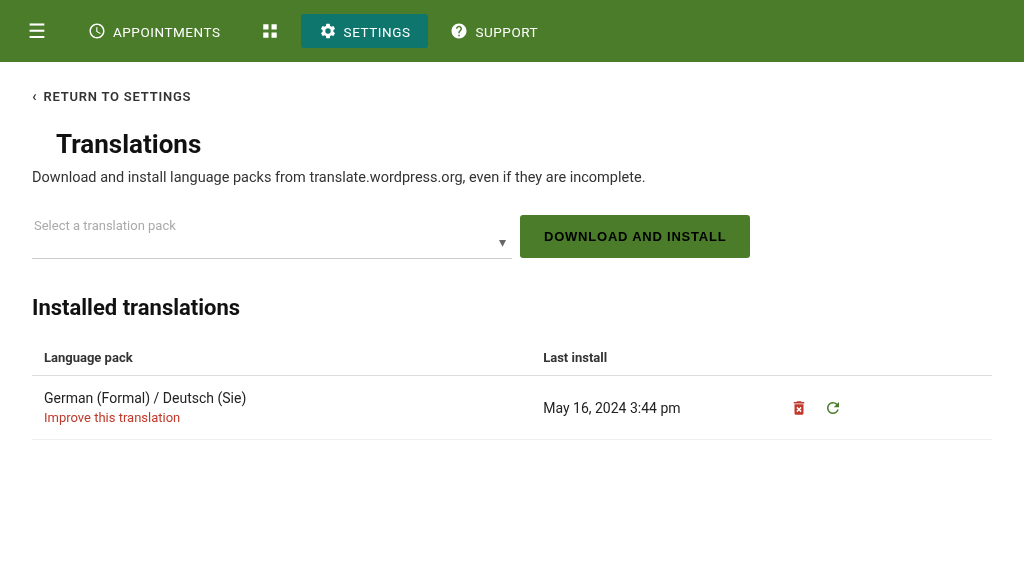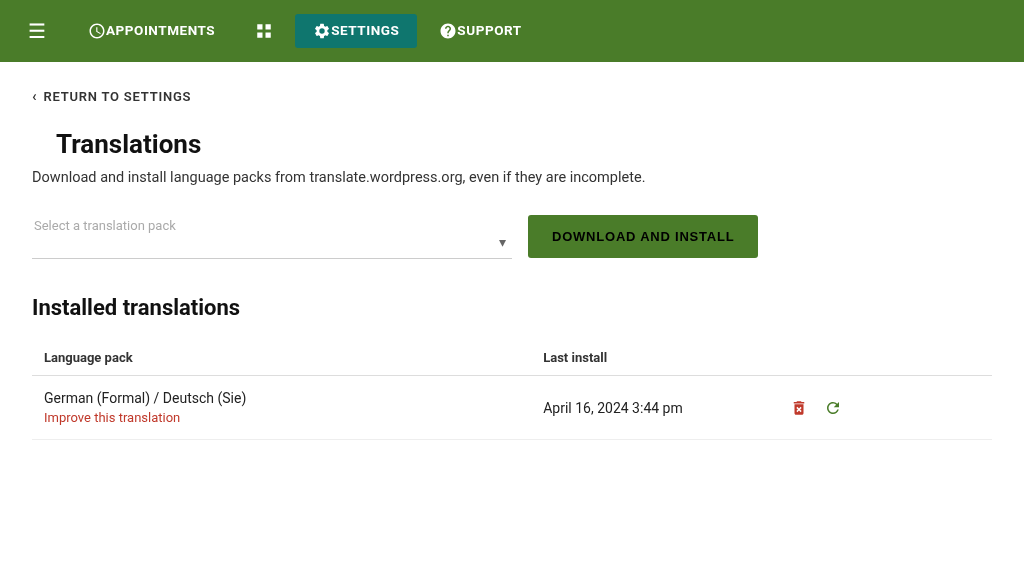--- a/index.html
+++ b/index.html
@@ -16,23 +16,24 @@
     }
     .nav-hamburger {
       color: #fff;
       font-size: 20px;
       cursor: pointer;
       padding: 8px 12px;
       margin-right: 8px;
     }
     .nav-item {
       display: flex;
-      align-items: flex-start;
+      align-items: flex-end;
+      gap: 7px;
       color: #fff;
-      font-weight: 700;
+      font-weight: 400;
       font-size: 13.5px;
       letter-spacing: 0.04em;
       padding: 8px 18px;
       cursor: pointer;
       border-radius: 3px;
       text-decoration: none;
     }
     .nav-item.active {
       background: #0f766e;
     }
@@ -76,21 +77,21 @@
     .page-description {
       font-size: 14.5px;
       color: #333;
       margin-bottom: 28px;
     }
 
     
     .select-row {
       display: flex;
       align-items: center;
-      gap: 16px;
+      gap: 8px;
       margin-bottom: 36px;
     }
     .select-wrapper {
       position: relative;
       width: 480px;
     }
     .select-label {
       font-size: 13px;
       color: #aaa;
       position: absolute;
@@ -289,21 +290,21 @@
         <th>Last install</th>
         <th></th>
       </tr>
     </thead>
     <tbody>
       <tr>
         <td class="lang-pack-cell">
           <div class="lang-name">German (Formal) / Deutsch (Sie)</div>
           <a class="improve-link">Improve this translation</a>
         </td>
-        <td class="last-updated-cell">April 16, 2024 3:44 pm</td>
+        <td class="last-updated-cell">May 16, 2024 3:44 pm</td>
         <td>
           <div class="actions-cell">
             <span class="action-icon delete">
               <svg width="18" height="18" viewBox="0 0 24 24" fill="#c0392b" xmlns="http://www.w3.org/2000/svg">
                 <path d="M6 19c0 1.1.9 2 2 2h8c1.1 0 2-.9 2-2V7H6v12zm2.46-7.12l1.41-1.41L12 12.59l2.12-2.12 1.41 1.41L13.41 14l2.12 2.12-1.41 1.41L12 15.41l-2.12 2.12-1.41-1.41L10.59 14l-2.13-2.12zM15.5 4l-1-1h-5l-1 1H5v2h14V4z"></path>
               </svg>
             </span>
             <span class="action-icon refresh">
               <svg width="18" height="18" viewBox="0 0 24 24" fill="#4a7c29" xmlns="http://www.w3.org/2000/svg">
                 <path d="M17.65 6.35A7.958 7.958 0 0 0 12 4c-4.42 0-7.99 3.58-7.99 8s3.57 8 7.99 8c3.73 0 6.84-2.55 7.73-6h-2.08A5.99 5.99 0 0 1 12 18c-3.31 0-6-2.69-6-6s2.69-6 6-6c1.66 0 3.14.69 4.22 1.78L13 11h7V4l-2.35 2.35z"></path>

